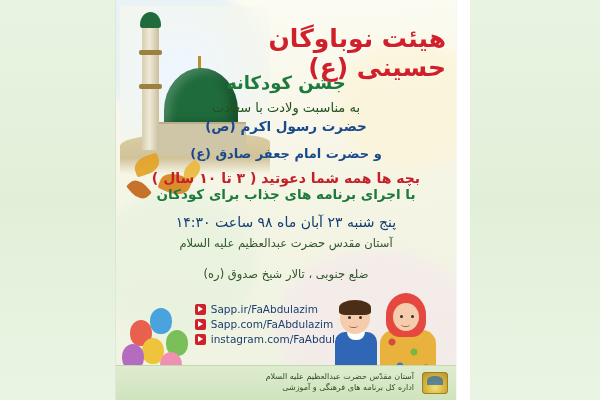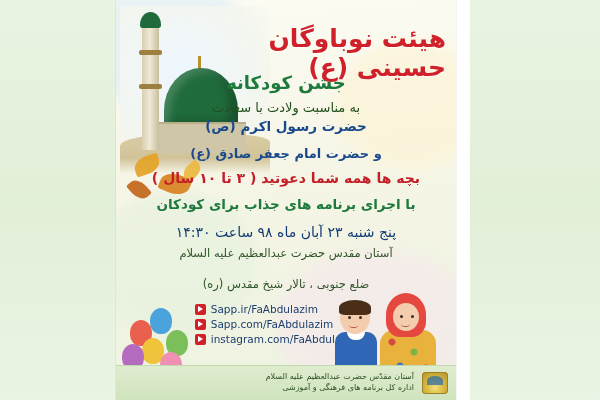--- a/index.html
+++ b/index.html
@@ -192,21 +192,20 @@
   .l-name2 {
     color: #1a4a8c;
     font-size: 13px;
     font-weight: bold;
     margin-bottom: 9px;
   }
   .l-invite {
     color: #c41f28;
     font-size: 14px;
     font-weight: bold;
-    margin-bottom: 10px;
   }
   .l-programs {
     color: #1e7a3c;
     font-size: 13.5px;
     font-weight: bold;
     margin-bottom: 12px;
   }
   .l-date {
     color: #123c73;
     font-size: 14px;
@@ -403,21 +402,21 @@
 
     <div id="body-lines">
       <div class="line l-sub1">جشن کودکانه</div>
       <div class="line l-occ">به مناسبت ولادت با سعادت</div>
       <div class="line l-name">حضرت رسول اکرم (ص)</div>
       <div class="line l-name2">و حضرت امام جعفر صادق (ع)</div>
       <div class="line l-invite">بچه ها همه شما دعوتید   ( ۳ تا ۱۰ سال )</div>
       <div class="line l-programs">با اجرای برنامه های جذاب برای کودکان</div>
       <div class="line l-date">پنج شنبه ۲۳ آبان ماه ۹۸ ساعت ۱۴:۳۰</div>
       <div class="line l-place1">آستان مقدس حضرت عبدالعظیم علیه السلام</div>
-      <div class="line l-place2">ضلع جنوبی ، تالار شیخ مقدس (ره)</div>
+      <div class="line l-place2">ضلع جنوبی ، تالار شیخ صدوق (ره)</div>
     </div>
 
     <div id="socials">
       <div class="social-row">
         <span class="social-icon"></span>
         <span class="social-text">Sapp.ir/FaAbdulazim</span>
       </div>
       <div class="social-row">
         <span class="social-icon"></span>
         <span class="social-text">Sapp.com/FaAbdulazim</span>

